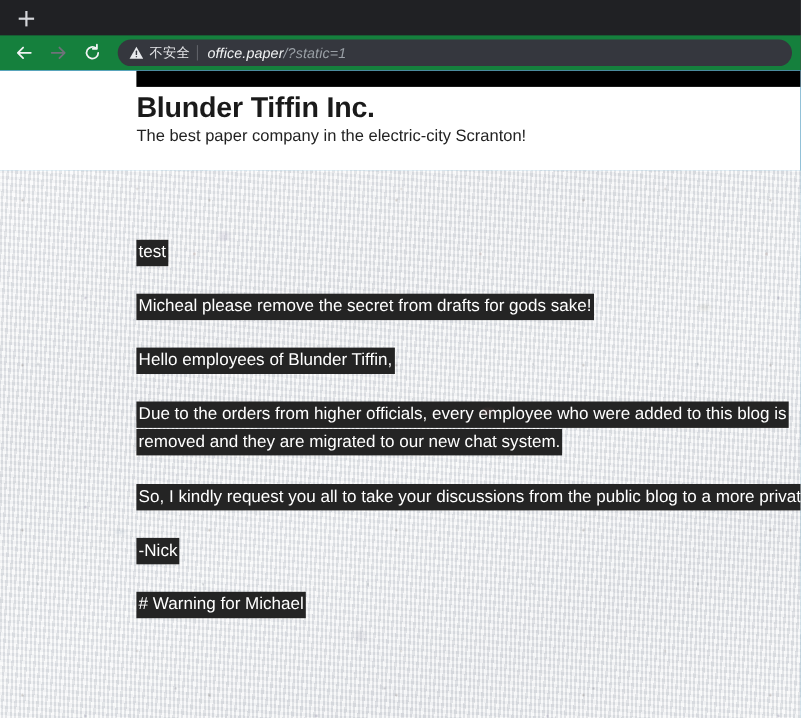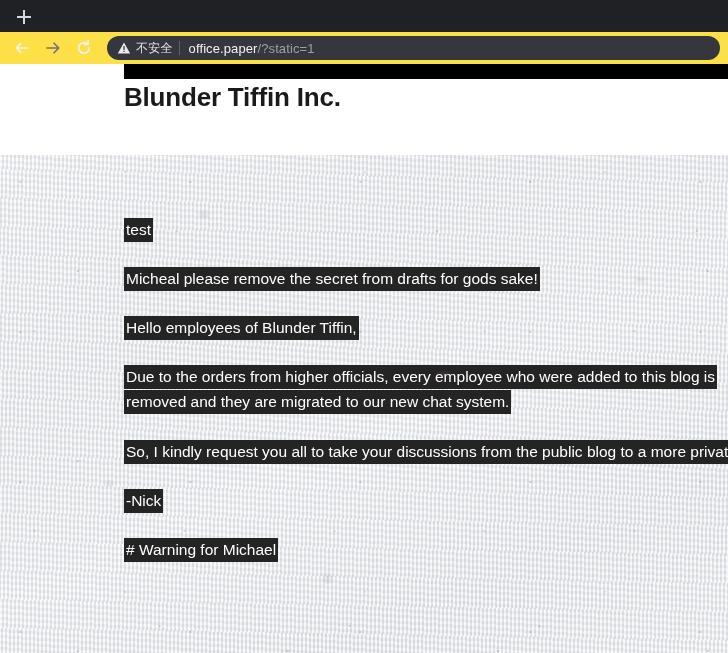--- a/index.html
+++ b/index.html
@@ -106,21 +106,21 @@
   .newtab::before, .newtab::after {
     content: "";
     position: absolute;
     background: #d4d6da;
   }
   .newtab::before { left: 7px; top: 13.2px; width: 14px; height: 1.6px; }
   .newtab::after  { left: 13.2px; top: 7px; width: 1.6px; height: 14px; }
 
   .toolbar {
     height: 32px;
-    background: #fde047;
+    background: #15803d;
     display: flex;
     align-items: center;
     padding: 4px 8px;
     box-sizing: border-box;
   }
 
   .navbtn {
     width: 28px;
     height: 28px;
     flex: 0 0 28px;
@@ -164,20 +164,21 @@
     background: #5f6168;
     margin-right: 9px;
     flex: 0 0 1px;
   }
 
   .url {
     font-size: 13px;
     white-space: nowrap;
     overflow: hidden;
     letter-spacing: .1px;
+    font-style: italic;
   }
   .url .host { color: #f1f3f4; }
   .url .path { color: #9aa0a6; }
 
   
   .viewport {
     position: absolute;
     left: 0;
     top: 64px;
     width: 728px;
@@ -320,20 +321,21 @@
       <div class="omni-sep"></div>
       <span class="url"><span class="host">office.paper</span><span class="path">/?static=1</span></span>
     </div>
   </div>
 
   <div class="viewport">
 
     <div class="page-header">
       <div class="topbar-black"></div>
       <h1 class="site-title">Blunder Tiffin Inc.</h1>
+      <p class="site-tagline">The best paper company in the electric-city Scranton!</p>
     </div>
 
     <div class="paper">
       <div class="content">
 
         <p class="hl-line"><span class="hl">test</span></p>
 
         <p class="hl-line"><span class="hl">Micheal please remove the secret from drafts for gods sake!</span></p>
 
         <p class="hl-line"><span class="hl">Hello employees of Blunder Tiffin,</span></p>

